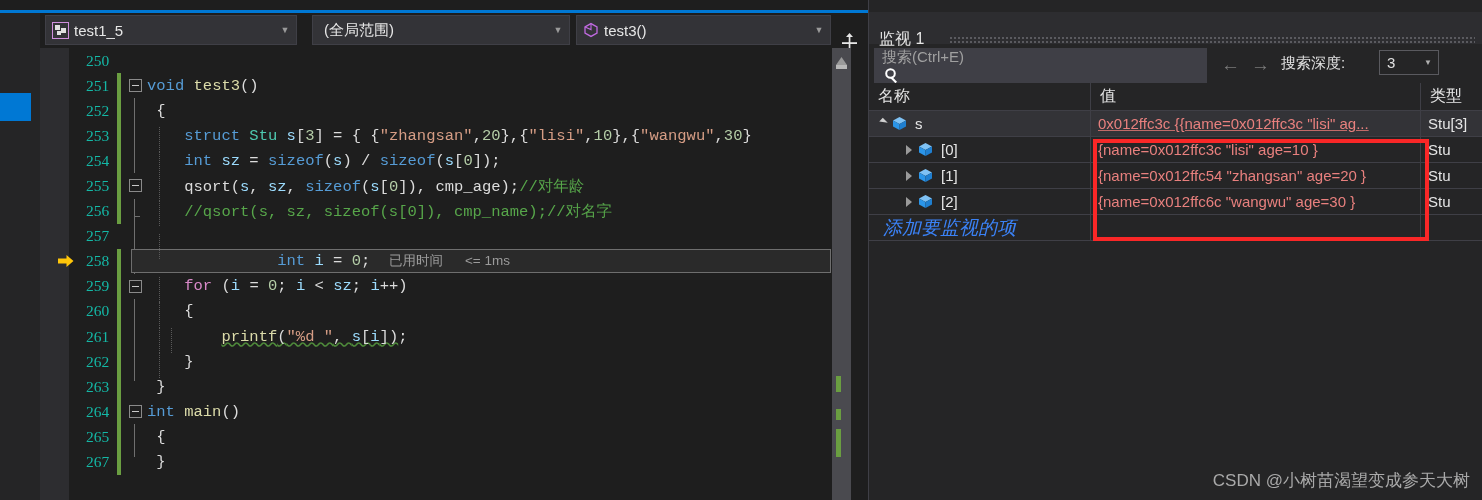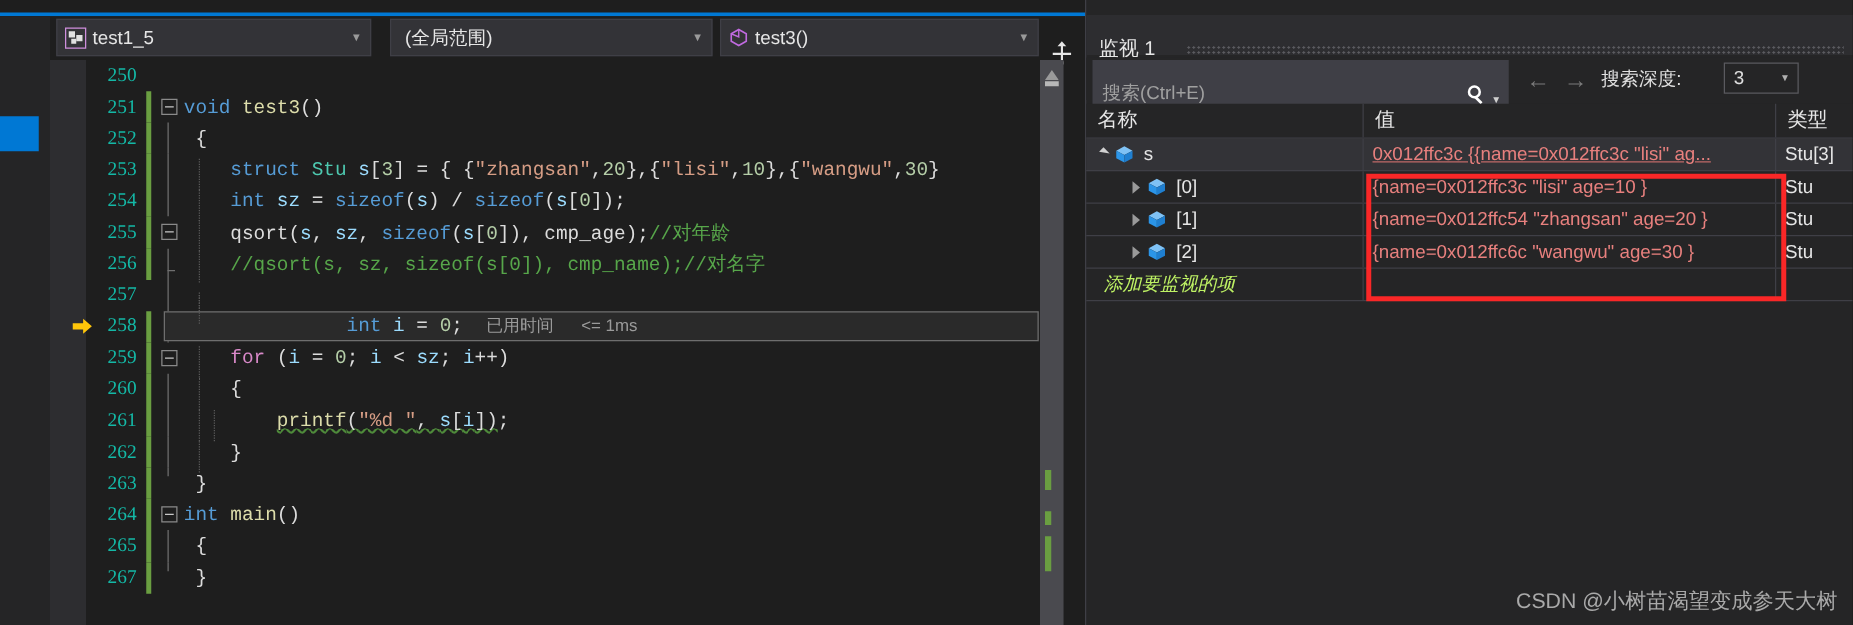--- a/index.html
+++ b/index.html
@@ -114,21 +114,21 @@
   #watch-title { position: absolute; left: 10px; top: 17px; color: #e6e6e6; font-size: 16px; }
   #title-dots {
     position: absolute; left: 80px; top: 24px; right: 8px; height: 8px;
     background-image: radial-gradient(#5a5a5f 0.8px, transparent 0.9px);
     background-size: 4px 4px;
   }
 
   #search-row { position: absolute; left: 0; top: 46px; width: 614px; height: 34px; background: #252526; }
   #search-box {
     position: absolute; left: 5px; top: 2px; width: 333px; height: 36px;
-    background: #3f3f46; display: flex; align-items: flex-end; padding: 0 4px 0 8px;
+    background: #3f3f46; display: flex; align-items: flex-start; padding: 0 4px 0 8px; flex-direction: column;
   }
   #search-placeholder { flex: 1; color: #a0a0a0; font-size: 15px; }
   #search-icon { width: 20px; display: flex; align-items: center; justify-content: center; }
   #search-drop { width: 12px; text-align: center; color: #d0d0d0; font-size: 8px; }
   #nav-back  { position: absolute; left: 352px; top: 8px; color: #7a7a7a; font-size: 19px; }
   #nav-fwd   { position: absolute; left: 382px; top: 8px; color: #7a7a7a; font-size: 19px; }
   #depth-label { position: absolute; left: 412px; top: 8px; color: #e0e0e0; font-size: 15px; }
   #depth-combo {
     position: absolute; left: 510px; top: 4px; width: 60px; height: 25px;
     border: 1px solid #5a5a5f; background: #252526;
@@ -156,21 +156,21 @@
   .gc-val.under { text-decoration: underline; text-decoration-color: #c06a68; }
 
   .expander { width: 16px; display: flex; align-items: center; justify-content: center; flex: 0 0 auto; }
   .tri-down { width: 0; height: 0; border-left: 5px solid transparent;
               border-top: 7px solid #d0d0d0; transform: rotate(-45deg) translate(1px,-1px); }
   .tri-right { width: 0; height: 0; border-top: 5px solid transparent;
                border-bottom: 5px solid transparent; border-left: 6px solid #9a9a9a; }
   .row-cube { width: 17px; height: 17px; flex: 0 0 auto; margin-right: 7px; }
   .row-label { color: #e6e6e6; font-size: 15px; }
   .indent { width: 26px; flex: 0 0 auto; }
-  .addwatch { color: #bef264; font-style: italic; font-size: 15px; padding-left: 8px; }
+  .addwatch { color: #3b82f6; font-style: italic; font-size: 19px; padding-left: 8px; }
 
   #red-box {
     position: absolute; left: 1093px; top: 139px; width: 336px; height: 102px;
     border: 4px solid #fa2727; pointer-events: none;
   }
 
   #watermark {
     position: absolute; right: 12px; bottom: 8px;
     color: #a9a9a9; font-size: 17px; font-family: "Liberation Sans", sans-serif;
   }

